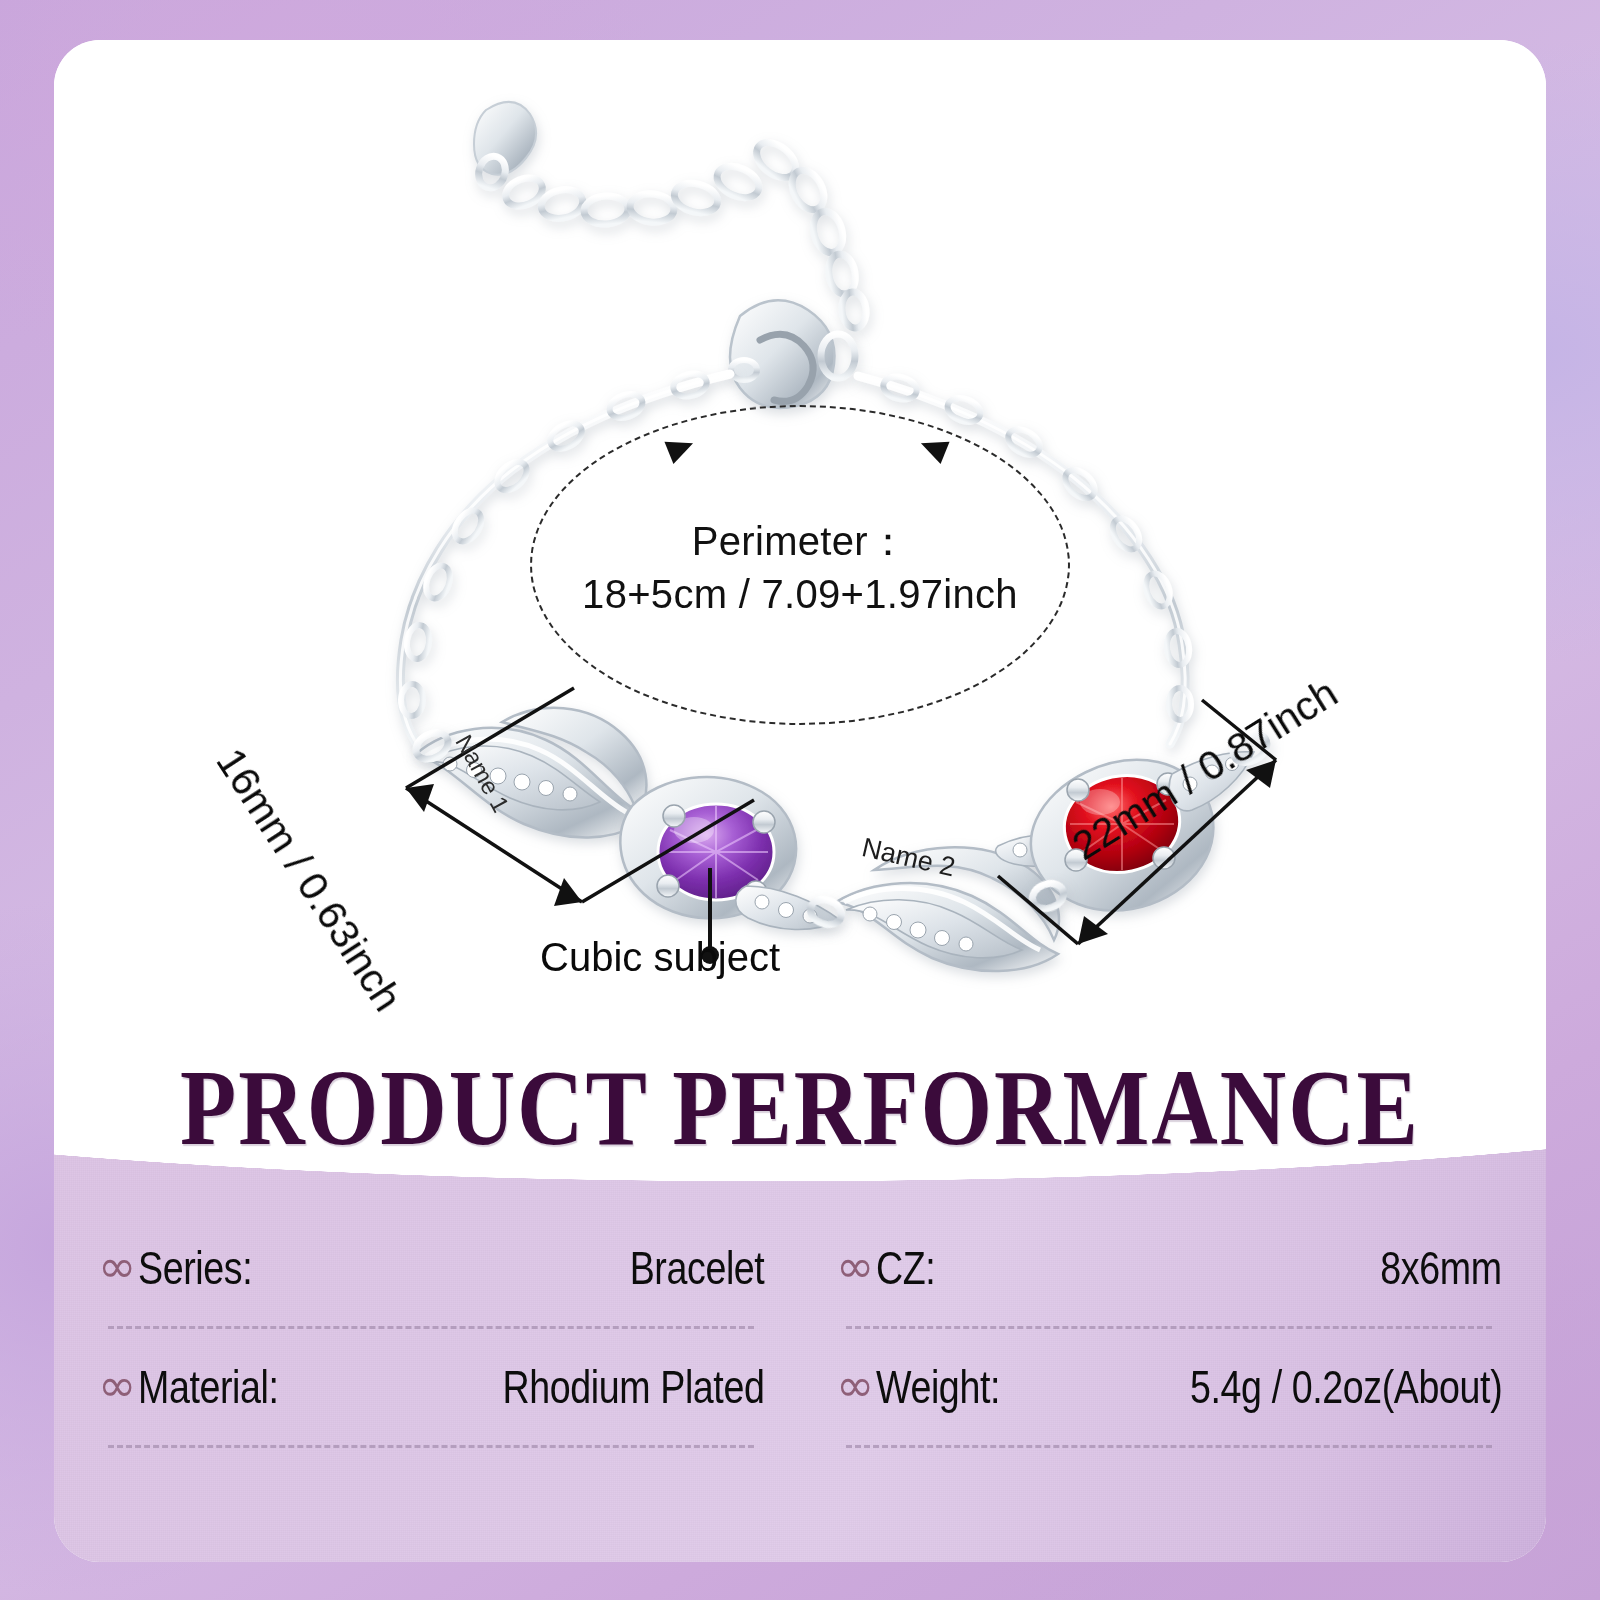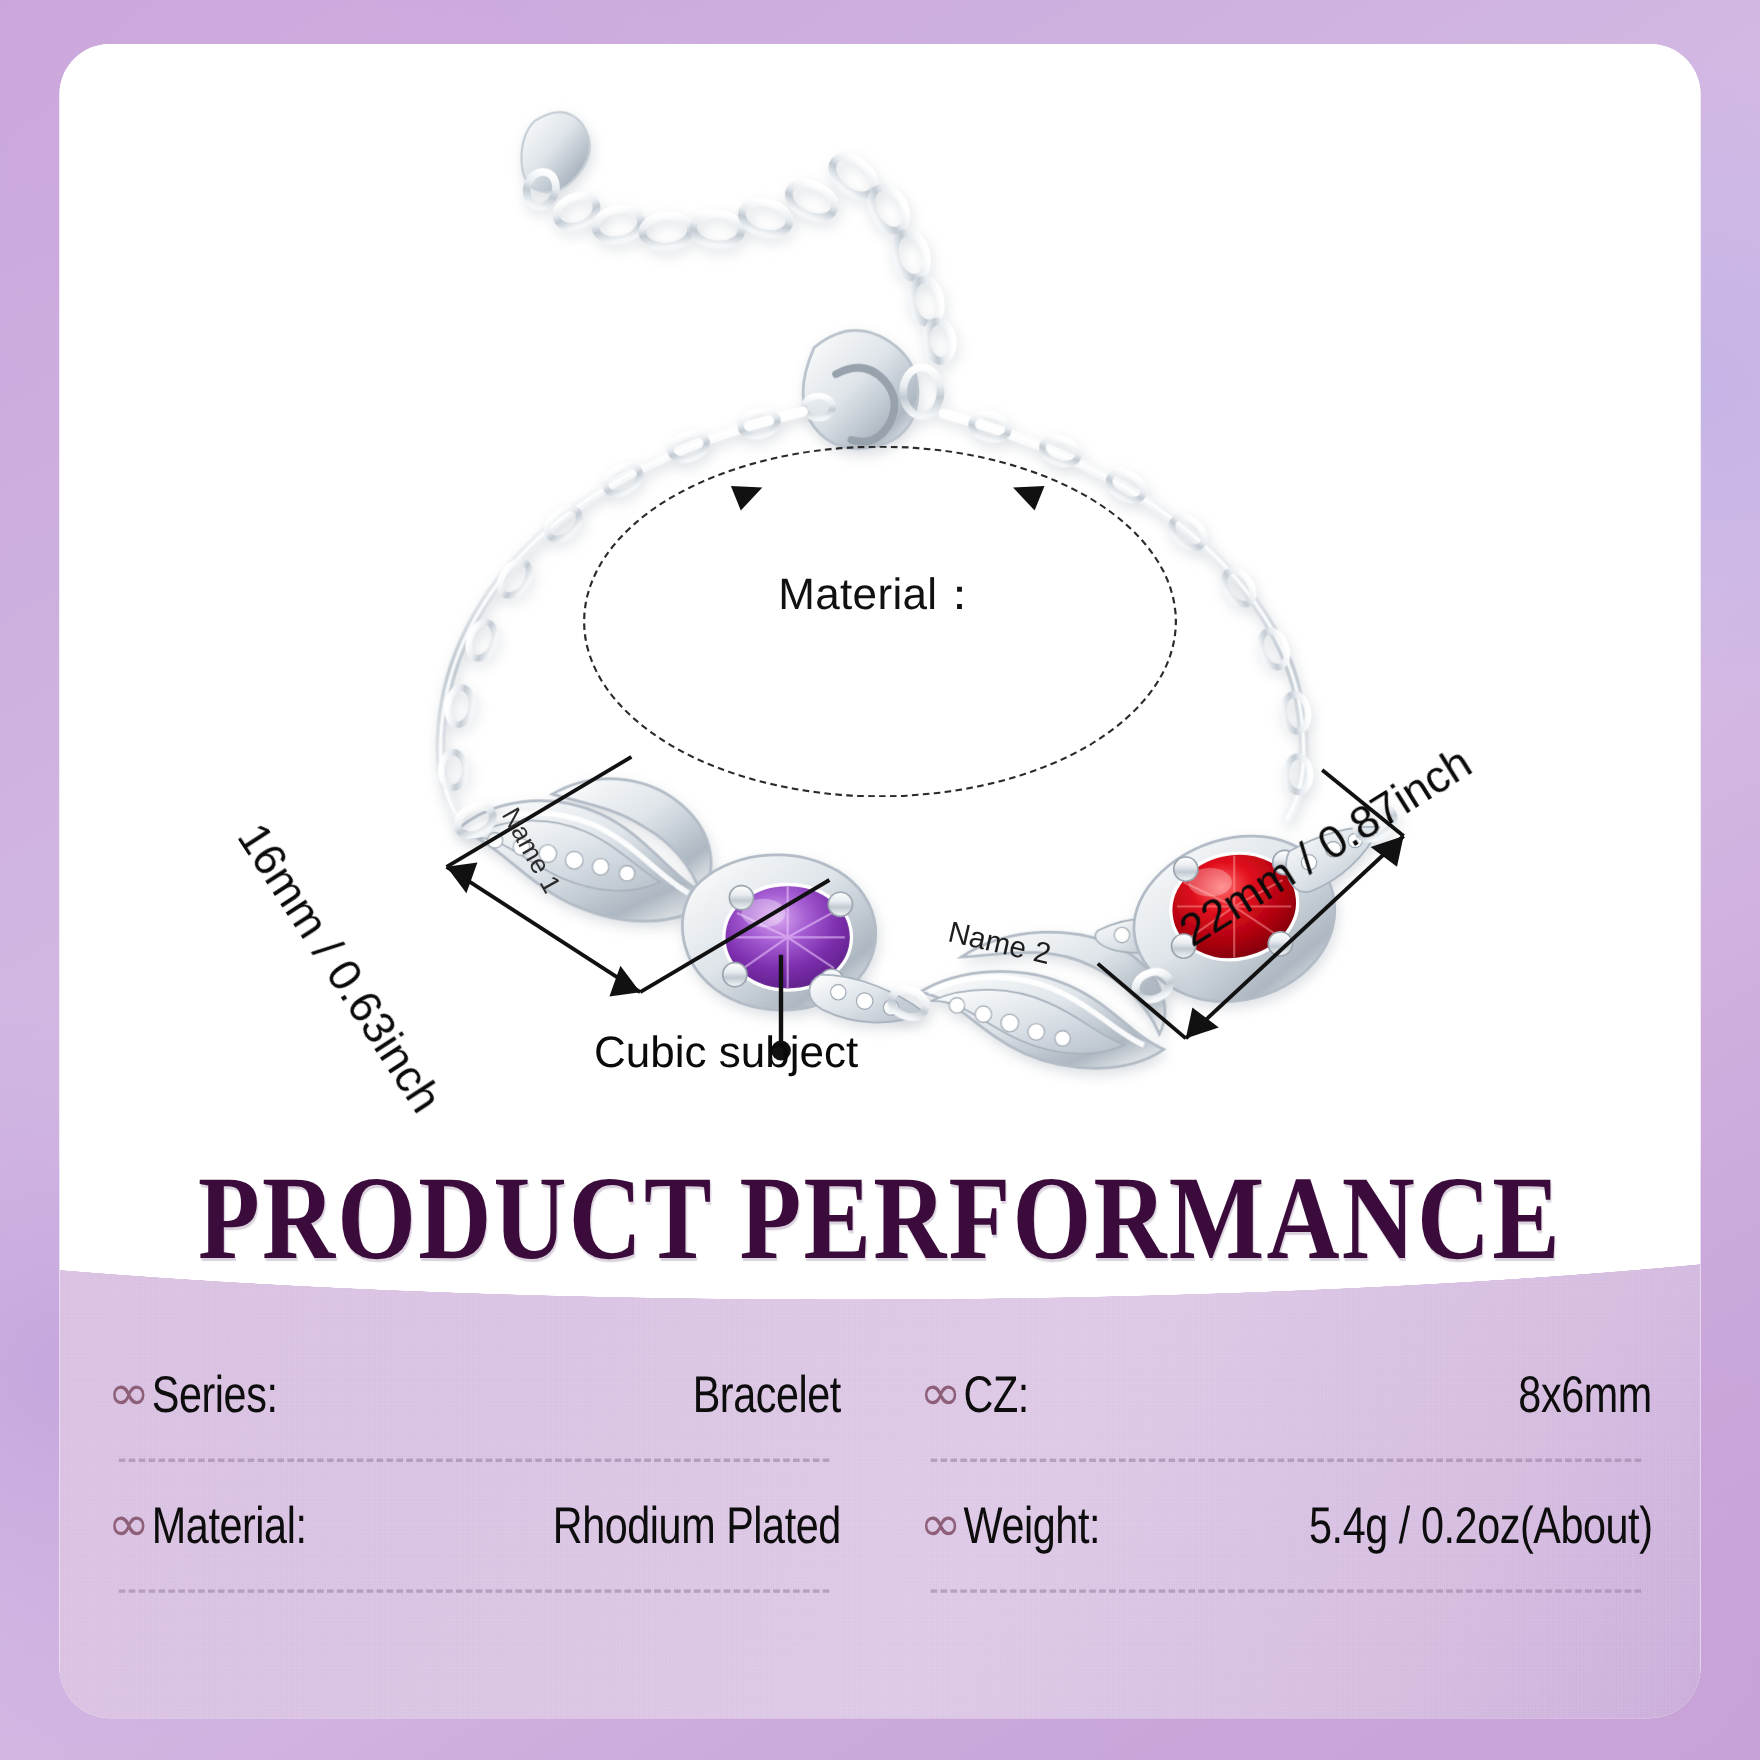--- a/index.html
+++ b/index.html
@@ -356,21 +356,22 @@
           <line x1="656" y1="828" x2="656" y2="912" stroke="#111" stroke-width="4"></line>
           <circle cx="656" cy="915" r="9" fill="#111"></circle>
         </g>
       </svg>
 
       <div class="perimeter-ellipse"></div>
       <div class="arrow arrow-l"></div>
       <div class="arrow arrow-r"></div>
 
       <div class="perimeter-text">
-        <div class="ln1">Material：</div>
+        <div class="ln1">Perimeter：</div>
+        <div class="ln2">18+5cm / 7.09+1.97inch</div>
       </div>
 
       <div class="ann ann-16">16mm / 0.63inch</div>
       <div class="ann ann-22">22mm / 0.87inch</div>
       <div class="ann ann-cz">Cubic subject</div>
       <div class="ann ann-n1">Name 1</div>
       <div class="ann ann-n2">Name 2</div>
     </div>
 
     <div class="hero-title">

